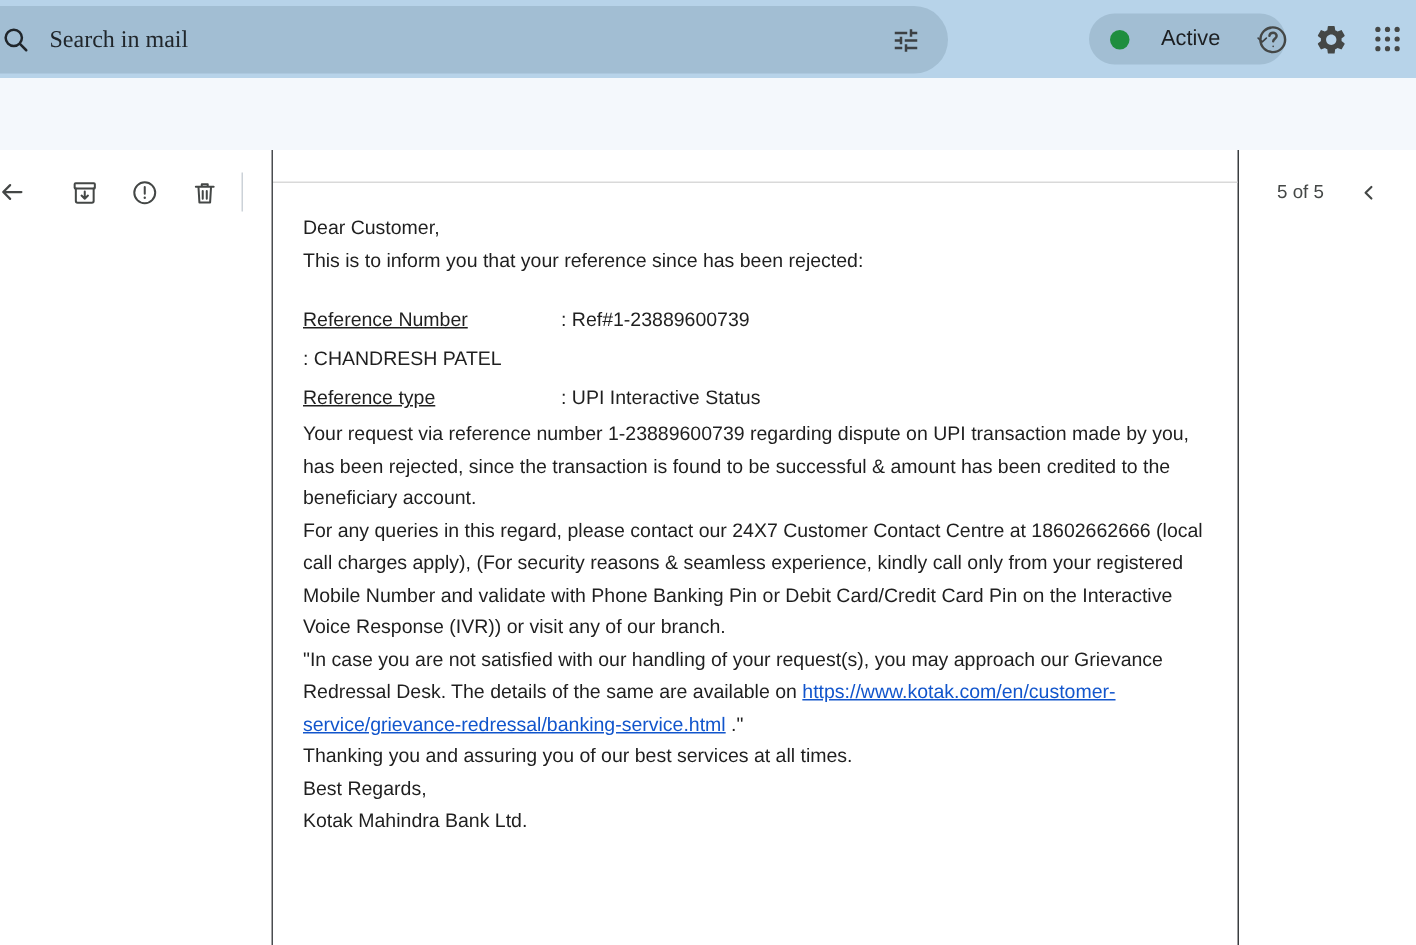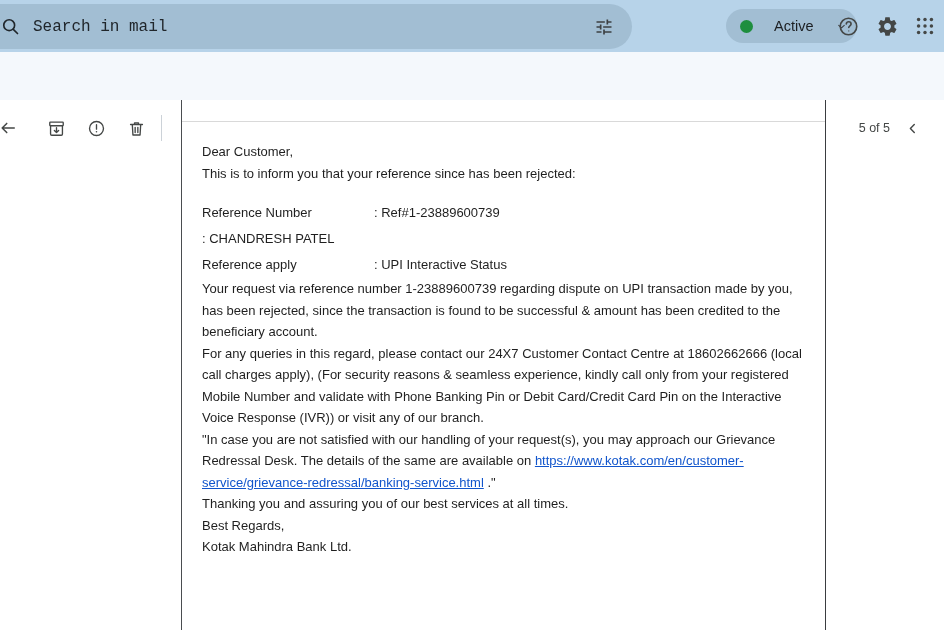--- a/index.html
+++ b/index.html
@@ -17,21 +17,21 @@
     background:#b7d3e9;
   }
   .search-bar {
     position:absolute; left:-24px; top:4px; width:656px; height:45px;
     background:#a2bed3; border-radius:24px;
     display:flex; align-items:center;
   }
   .search-icon { margin-left:24px; display:flex; color:#20262b; }
   .search-input {
     flex:1; margin-left:12px; border:none; outline:none; background:transparent;
-    font-family:Liberation Mono, monospace;
+    font-family:Liberation Serif, serif;
     font-size:16px; color:#1f1f1f;
   }
   .search-input::placeholder { color:#20262b; opacity:1; }
   .tune-btn { position:absolute; right:18px; top:13px; width:20px; height:20px;
     border:none; background:transparent; padding:0; cursor:pointer; color:#3c4043; }
   .status-chip {
     position:absolute; left:726px; top:9px; height:34px;
     background:#a2bed3; border-radius:17px;
     display:flex; align-items:center; padding:0 10px 0 14px; gap:21px;
     cursor:pointer; border:none;
@@ -53,41 +53,41 @@
     background:#f4f8fc;
   }
   .tb-btn {
     position:absolute; top:66px; width:20px; height:20px; padding:0;
     background:transparent; border:none; cursor:pointer; color:#444746;
     display:flex; align-items:center; justify-content:center;
   }
   .tb-divider { position:absolute; top:63px; width:1px; height:26px; background:#ccd2d8; }
   .page-count {
     position:absolute; left:844px; top:69px; width:46px;
-    font-size:12.5px; color:#444746; text-align:right; white-space:nowrap;
+    font-size:12.5px; color:#444746; text-align:center; white-space:nowrap;
   }
   .pg-prev { position:absolute; left:903px; top:67px; width:18px; height:18px;
     background:transparent; border:none; padding:0; cursor:pointer; color:#444746;
     display:flex; align-items:center; justify-content:center; }
   
   .email-card {
     position:absolute; left:181px; top:100px; width:645px; height:530px;
     background:#fff;
     border-left:1px solid #4a4d50; border-right:1px solid #3a3d40;
   }
   .card-top { height:22px; border-bottom:1px solid #d9d9d9; }
   .card-body {
     padding:19px 16px 0 20px;
     font-size:13px; line-height:21.5px; color:#1f1f1f;
   }
   .card-body p { margin:0; }
   .intro { margin-top:12px; }
   .details { margin-top:16px; }
   .detail-row { display:flex; height:26px; align-items:center; }
-  .detail-label { flex:0 0 172px; }
+  .detail-label { flex:0 0 172px;text-decoration:underline; }
   .para { margin-top:12px; }
   .para-first { margin-top:14px; }
   .grievance-link { color:#1155cc; text-decoration:underline; cursor:pointer; }
   .closing-line { margin-top:12px; }
   svg { display:block; }
 </style>
 </head>
 <body>
 
 <div class="screen">
@@ -268,21 +268,21 @@
 
       <div class="details">
         <div class="detail-row">
           <span class="detail-label">Reference Number</span>
           <span class="detail-value">: Ref#1-23889600739</span>
         </div>
         <div class="detail-row">
           <span class="detail-value">: CHANDRESH PATEL</span>
         </div>
         <div class="detail-row">
-          <span class="detail-label">Reference apply</span>
+          <span class="detail-label">Reference type</span>
           <span class="detail-value">: UPI Interactive Status</span>
         </div>
       </div>
 
       <p class="para para-first">Your request via reference number 1-23889600739 regarding dispute on UPI transaction made by you, has been rejected, since the transaction is found to be successful &amp; amount has been credited to the beneficiary account.</p>
       <p class="para">For any queries in this regard, please contact our 24X7 Customer Contact Centre at 18602662666 (local call charges apply), (For security reasons &amp; seamless experience, kindly call only from your registered Mobile Number and validate with Phone Banking Pin or Debit Card/Credit Card Pin on the Interactive Voice Response (IVR)) or visit any of our branch.</p>
       <p class="para"><span>"In case you are not satisfied with our handling of your request(s), you may approach our Grievance Redressal Desk. The details of the same are available on </span><a class="grievance-link">https://www.kotak.com/en/customer-service/grievance-redressal/banking-service.html</a><span> ."</span></p>
 
       <p class="closing-line">Thanking you and assuring you of our best services at all times.</p>
       <p class="closing-line">Best Regards,</p>

